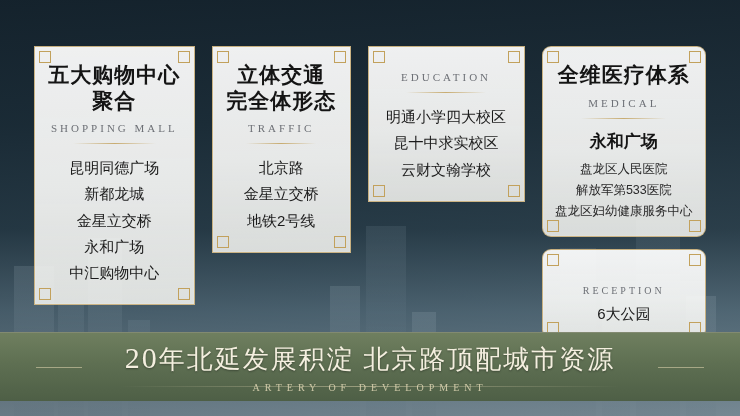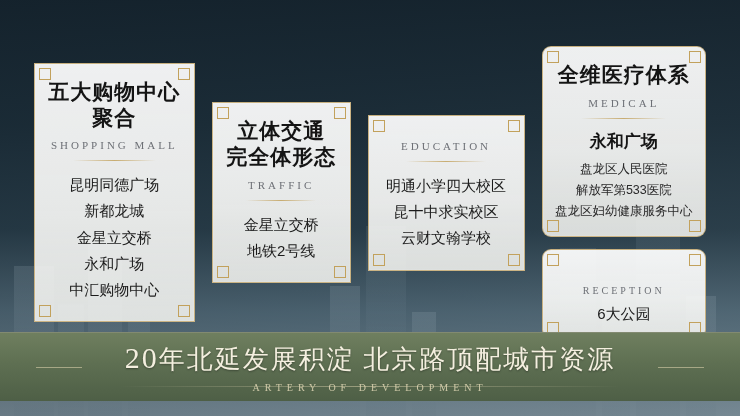--- a/index.html
+++ b/index.html
@@ -16,21 +16,21 @@
       linear-gradient(115deg, rgba(10,20,28,0.55) 0%, rgba(30,50,62,0.25) 45%, rgba(120,140,150,0.30) 100%);
     background-color:#2a3c48;
   }
   
   .sky{position:absolute;left:0;right:0;bottom:0;height:330px;overflow:hidden;opacity:.5;}
   .bld{position:absolute;bottom:0;background:linear-gradient(180deg,rgba(180,196,206,0.30),rgba(70,92,106,0.10));}
   .bld.b2{background:linear-gradient(180deg,rgba(150,170,182,0.26),rgba(60,82,96,0.08));}
 
   .panels{
     position:absolute;left:34px;top:46px;right:34px;
-    display:flex;gap:17px;align-items:center;
+    display:flex;gap:17px;align-items:flex-start;
   }
   .card{
     position:relative;
     background:linear-gradient(180deg, rgba(255,255,255,0.93) 0%, rgba(252,252,250,0.90) 55%, rgba(246,246,242,0.86) 100%);
     border:1px solid rgba(196,168,112,0.85);
     box-shadow:0 0 0 1px rgba(255,255,255,0.10) inset;
     padding:16px 8px 18px;
     text-align:center;
     color:#1a1a1a;
   }
@@ -156,20 +156,21 @@
         <span class="corner c-tr"></span>
         <span class="corner c-bl"></span>
         <span class="corner c-br"></span>
         <div class="card-title">
           <div>立体交通</div>
           <div>完全体形态</div>
         </div>
         <div class="card-sub">TRAFFIC</div>
         <div class="divider"></div>
         <div class="card-list">
+          <div>北京路</div>
           <div>金星立交桥</div>
           <div>地铁2号线</div>
         </div>
       </div>
     </div>
 
     <div class="col3">
       <div class="card">
         <span class="corner c-tl"></span>
         <span class="corner c-tr"></span>

